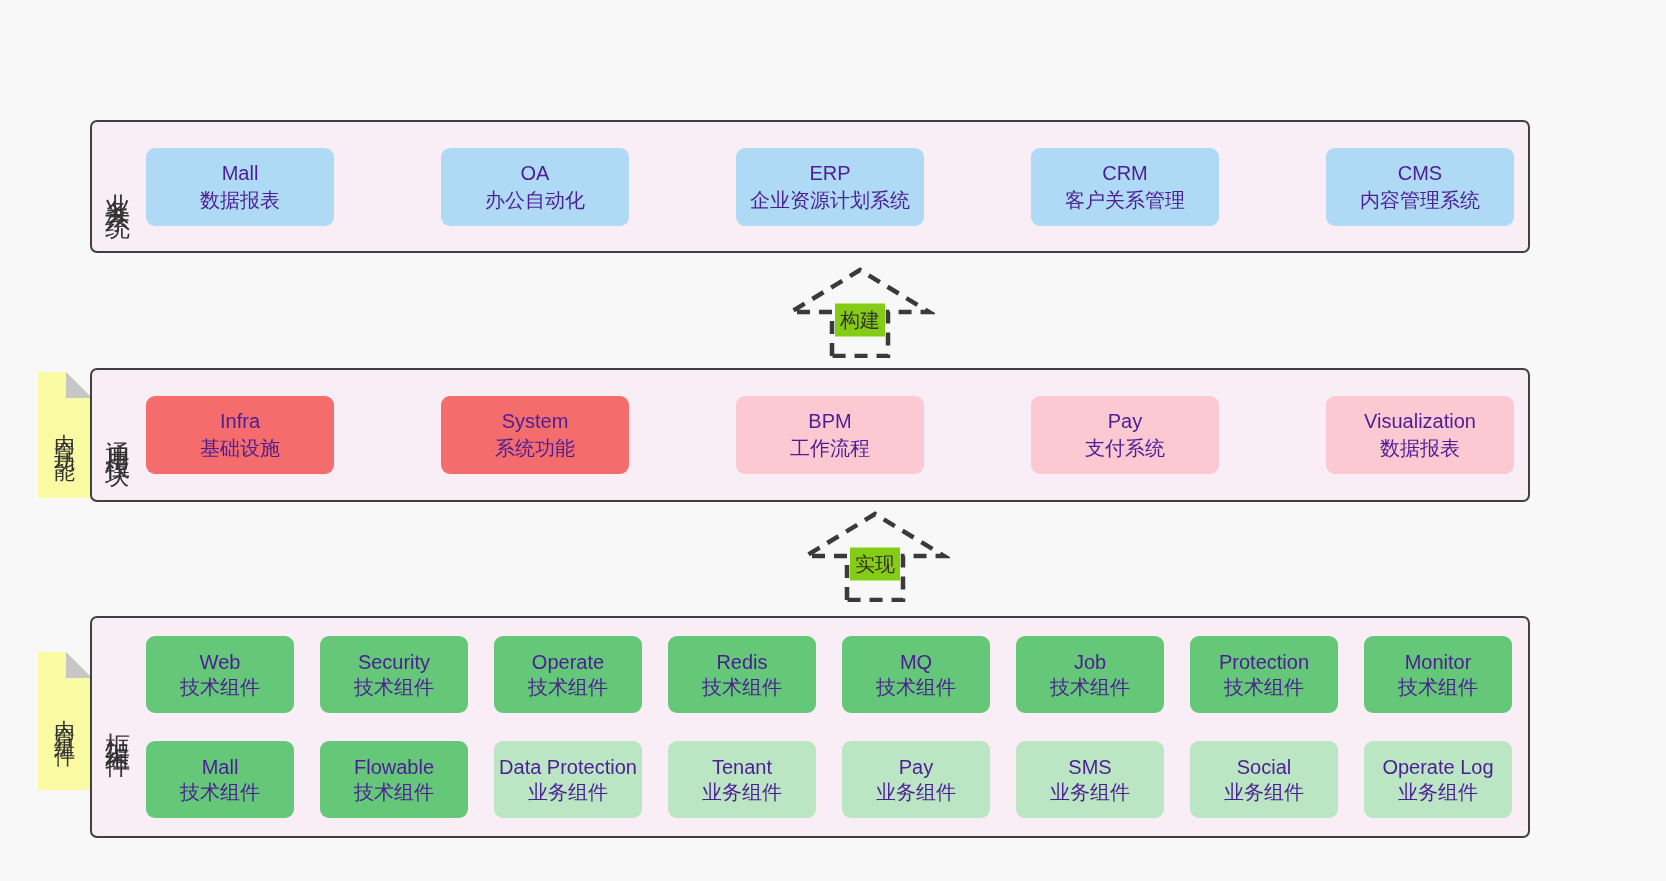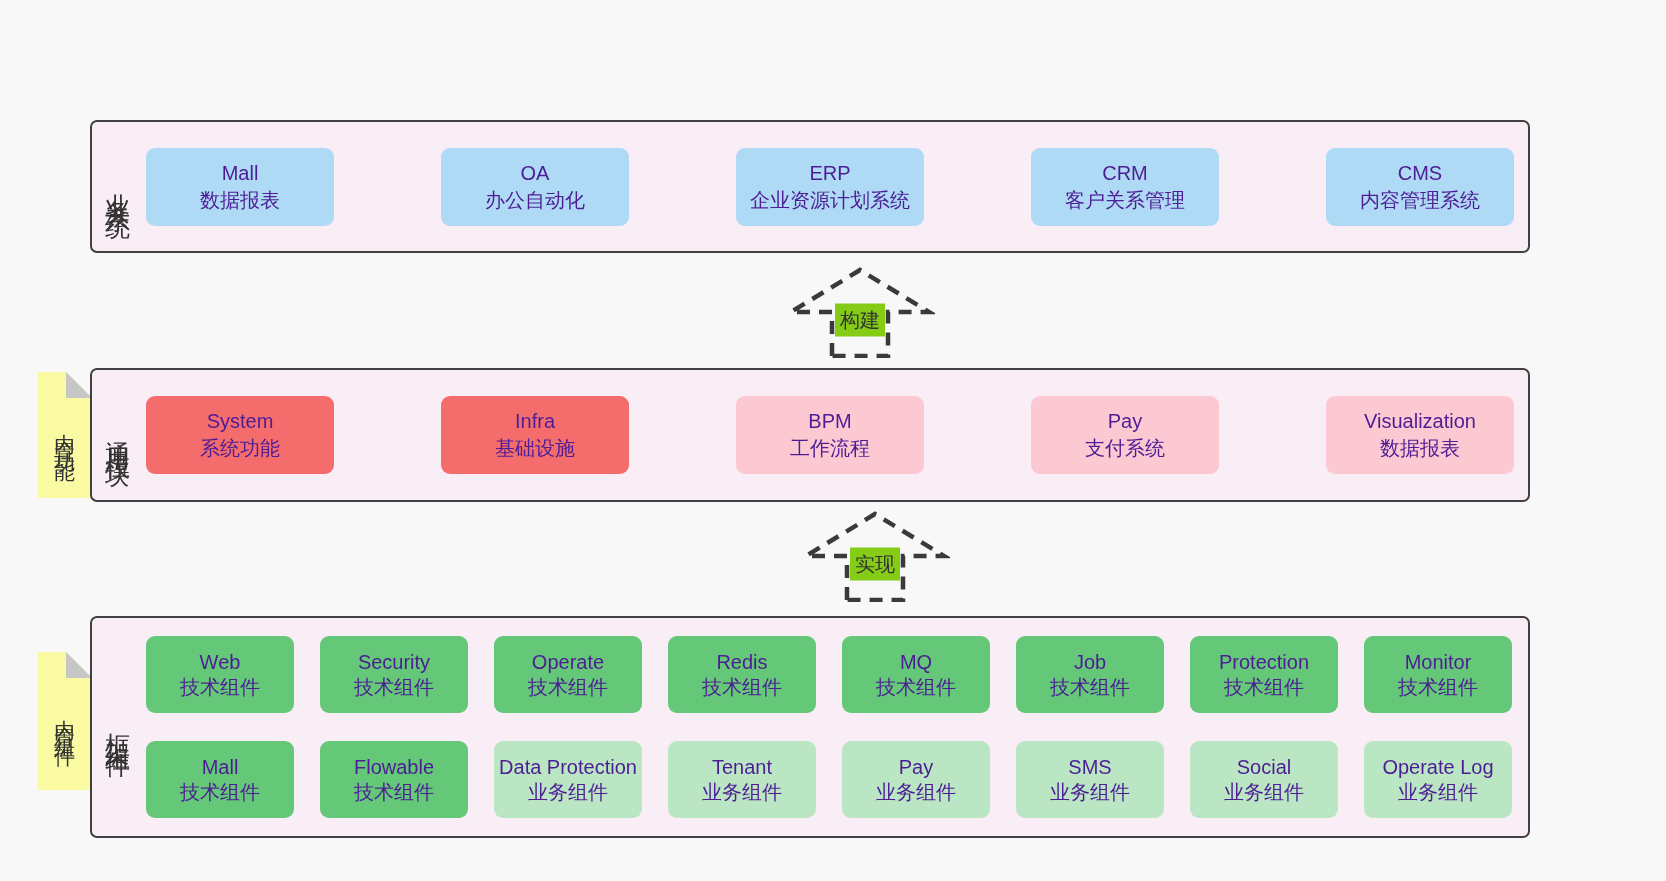--- a/index.html
+++ b/index.html
@@ -120,26 +120,26 @@
 
   <div class="sticky sticky-modules">
     <div class="sticky-paper"></div>
     <div class="sticky-fold"></div>
     <span class="sticky-text">内置功能</span>
   </div>
   <section class="panel panel-modules">
     <div class="v-label">通用模块</div>
     <div class="box-row">
       <div class="node big red">
+        <span>Infra</span>
+        <span>基础设施</span>
+      </div>
+      <div class="node big red">
         <span>System</span>
         <span>系统功能</span>
-      </div>
-      <div class="node big red">
-        <span>Infra</span>
-        <span>基础设施</span>
       </div>
       <div class="node big pink">
         <span>BPM</span>
         <span>工作流程</span>
       </div>
       <div class="node big pink">
         <span>Pay</span>
         <span>支付系统</span>
       </div>
       <div class="node big pink">

